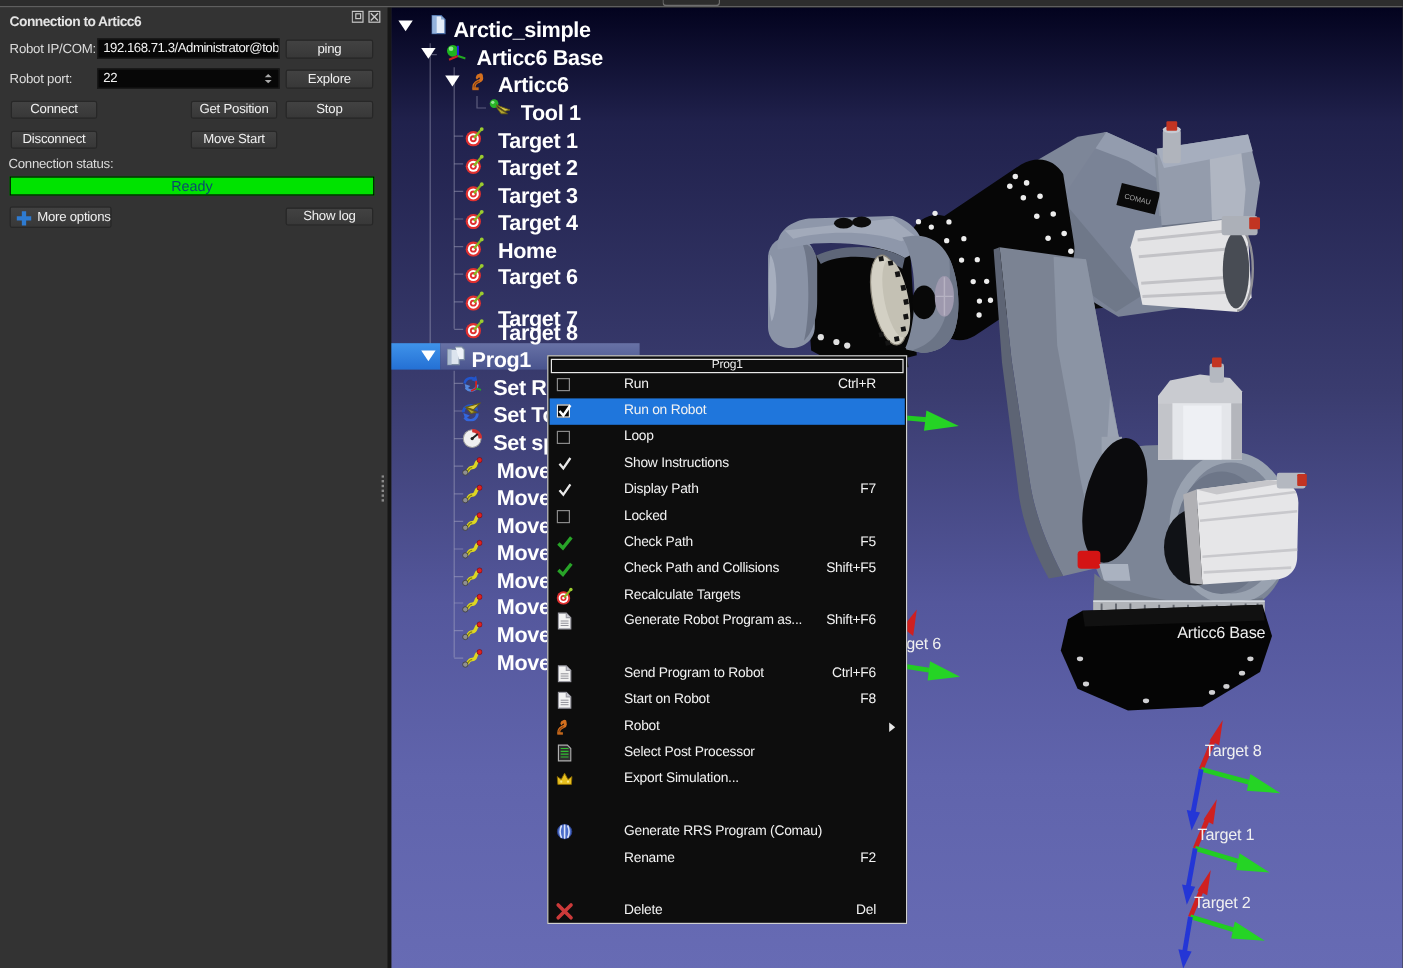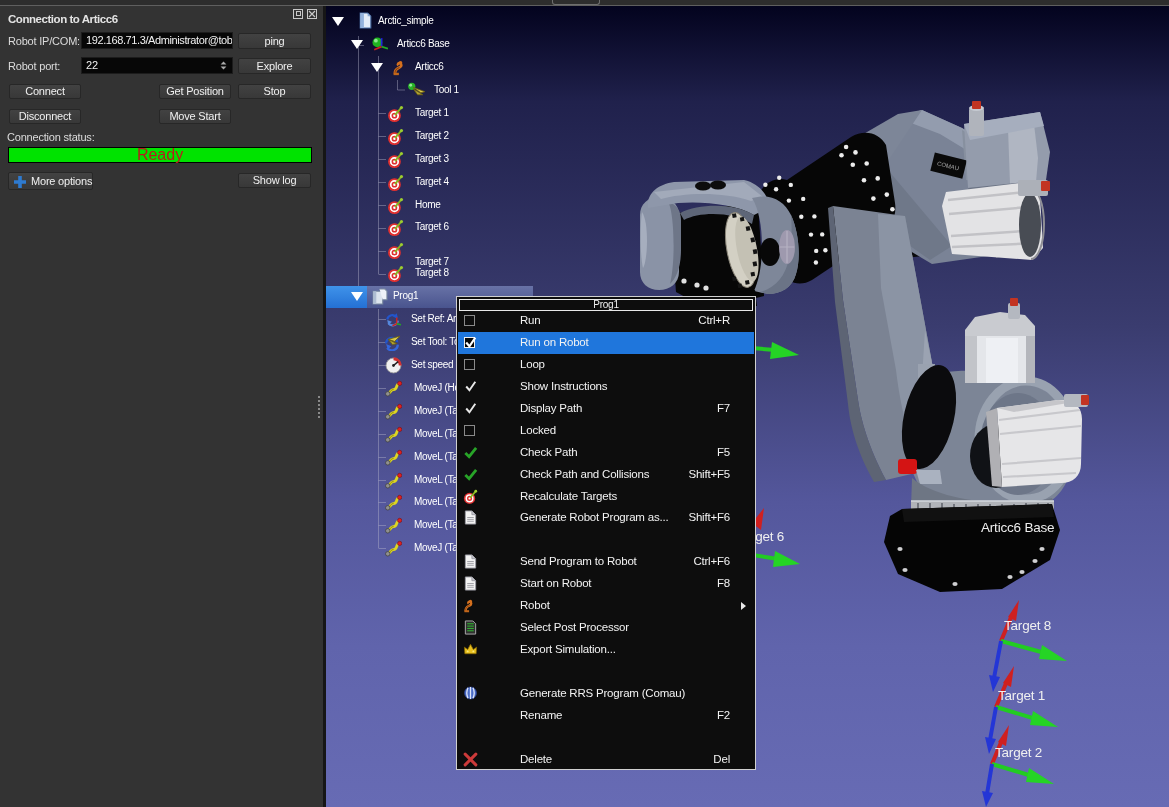--- a/index.html
+++ b/index.html
@@ -10,21 +10,21 @@
   #panel{position:absolute;left:0;top:6px;width:323px;height:801px;background:#333333;}
   #panel-edge{position:absolute;left:323px;top:6px;width:3px;height:801px;background:#161616;}
   #topstrip{position:absolute;left:0;top:0;width:1169px;height:5px;background:#2d2d2d;border-bottom:1px solid #5f5f5f;}
   .ptitle{position:absolute;left:8px;top:7px;font-size:11.5px;font-weight:bold;color:#e4e4e4;letter-spacing:-0.45px;}
   .plabel{position:absolute;font-size:11px;color:#dcdcdc;letter-spacing:-0.2px;}
   .pinput{position:absolute;background:#070707;border:1px solid #1c1c1c;color:#f2f2f2;
      font-size:11px;letter-spacing:-0.2px;line-height:15px;padding:0 0 0 4px;overflow:hidden;white-space:nowrap;}
   .pbtn{position:absolute;background:linear-gradient(#424242,#383838);border:1px solid #272727;
      border-radius:2px;color:#f0f0f0;font-size:11px;letter-spacing:-0.2px;text-align:center;white-space:nowrap;}
   
-  .trow{position:absolute;color:#ffffff;font-size:10px;letter-spacing:-0.3px;white-space:nowrap;}
+  .trow{position:absolute;color:#ffffff;font-size:18px;letter-spacing:-0.3px;white-space:nowrap;font-weight:bold;}
   .tri{position:absolute;width:0;height:0;border-left:6.5px solid transparent;border-right:6.5px solid transparent;border-top:9px solid #ffffff;}
   
   #menu{position:absolute;left:456px;top:296px;width:300px;height:474px;background:#0d0d0d;
         border:1px solid #d0d0d0;box-sizing:border-box;}
   #menutitle{position:absolute;left:2px;top:2px;width:292px;height:10px;border:1px solid #e8e8e8;
         color:#f0f0f0;font-size:10px;text-align:center;line-height:10px;letter-spacing:-0.2px;}
   .mi{position:absolute;left:1px;width:296px;height:22px;color:#f2f2f2;font-size:11.5px;letter-spacing:-0.2px;}
   .mi .txt{position:absolute;left:22px;top:4px;padding-left:40px;}
   .mi .sc{position:absolute;right:24px;top:4px;}
   .mi.hl{background:#1f76dc;}
@@ -475,21 +475,21 @@
       <path d="M3.6 7.6 L6.5 10.4 L9.4 7.6 Z" fill="#aaaaaa"></path>
     </svg>
     <div class="pbtn" style="left:238px;top:52px;width:71px;height:14px;line-height:14px">Explore</div>
     <div class="pbtn" style="left:9px;top:78px;width:70px;height:13px;line-height:13px">Connect</div>
     <div class="pbtn" style="left:159px;top:78px;width:70px;height:13px;line-height:13px">Get Position</div>
     <div class="pbtn" style="left:238px;top:78px;width:71px;height:13px;line-height:13px">Stop</div>
     <div class="pbtn" style="left:9px;top:103px;width:70px;height:13px;line-height:13px">Disconnect</div>
     <div class="pbtn" style="left:159px;top:103px;width:70px;height:13px;line-height:13px">Move Start</div>
     <div class="plabel" style="left:7px;top:125px">Connection status:</div>
     <div class="abs" style="left:8px;top:141px;width:302px;height:14px;background:#00e300;border:1px solid #000;
-         color:#b91c1c;font-size:16px;text-align:center;line-height:14px">Ready</div>
+         color:#0c4a6e;font-size:12px;text-align:center;line-height:14px">Ready</div>
     <div class="pbtn" style="left:8px;top:166px;width:83px;height:16px;line-height:16px;padding-left:0">
       <span style="position:absolute;left:22px;top:0">More options</span>
       <svg style="position:absolute;left:4px;top:2px" width="14" height="14" viewBox="0 0 14 14">
         <path d="M5.2 1 h3.6 v4.2 H13 v3.6 H8.8 V13 H5.2 V8.8 H1 V5.2 h4.2 Z" fill="#2e7bd1"></path>
       </svg>
     </div>
     <div class="pbtn" style="left:238px;top:167px;width:71px;height:13px;line-height:13px">Show log</div>
     <svg class="abs" style="left:317px;top:390px" width="5" height="26" viewBox="0 0 5 26">
       <g fill="#8a8a8a">
           <rect x="1" y="0" width="2" height="2"></rect>

